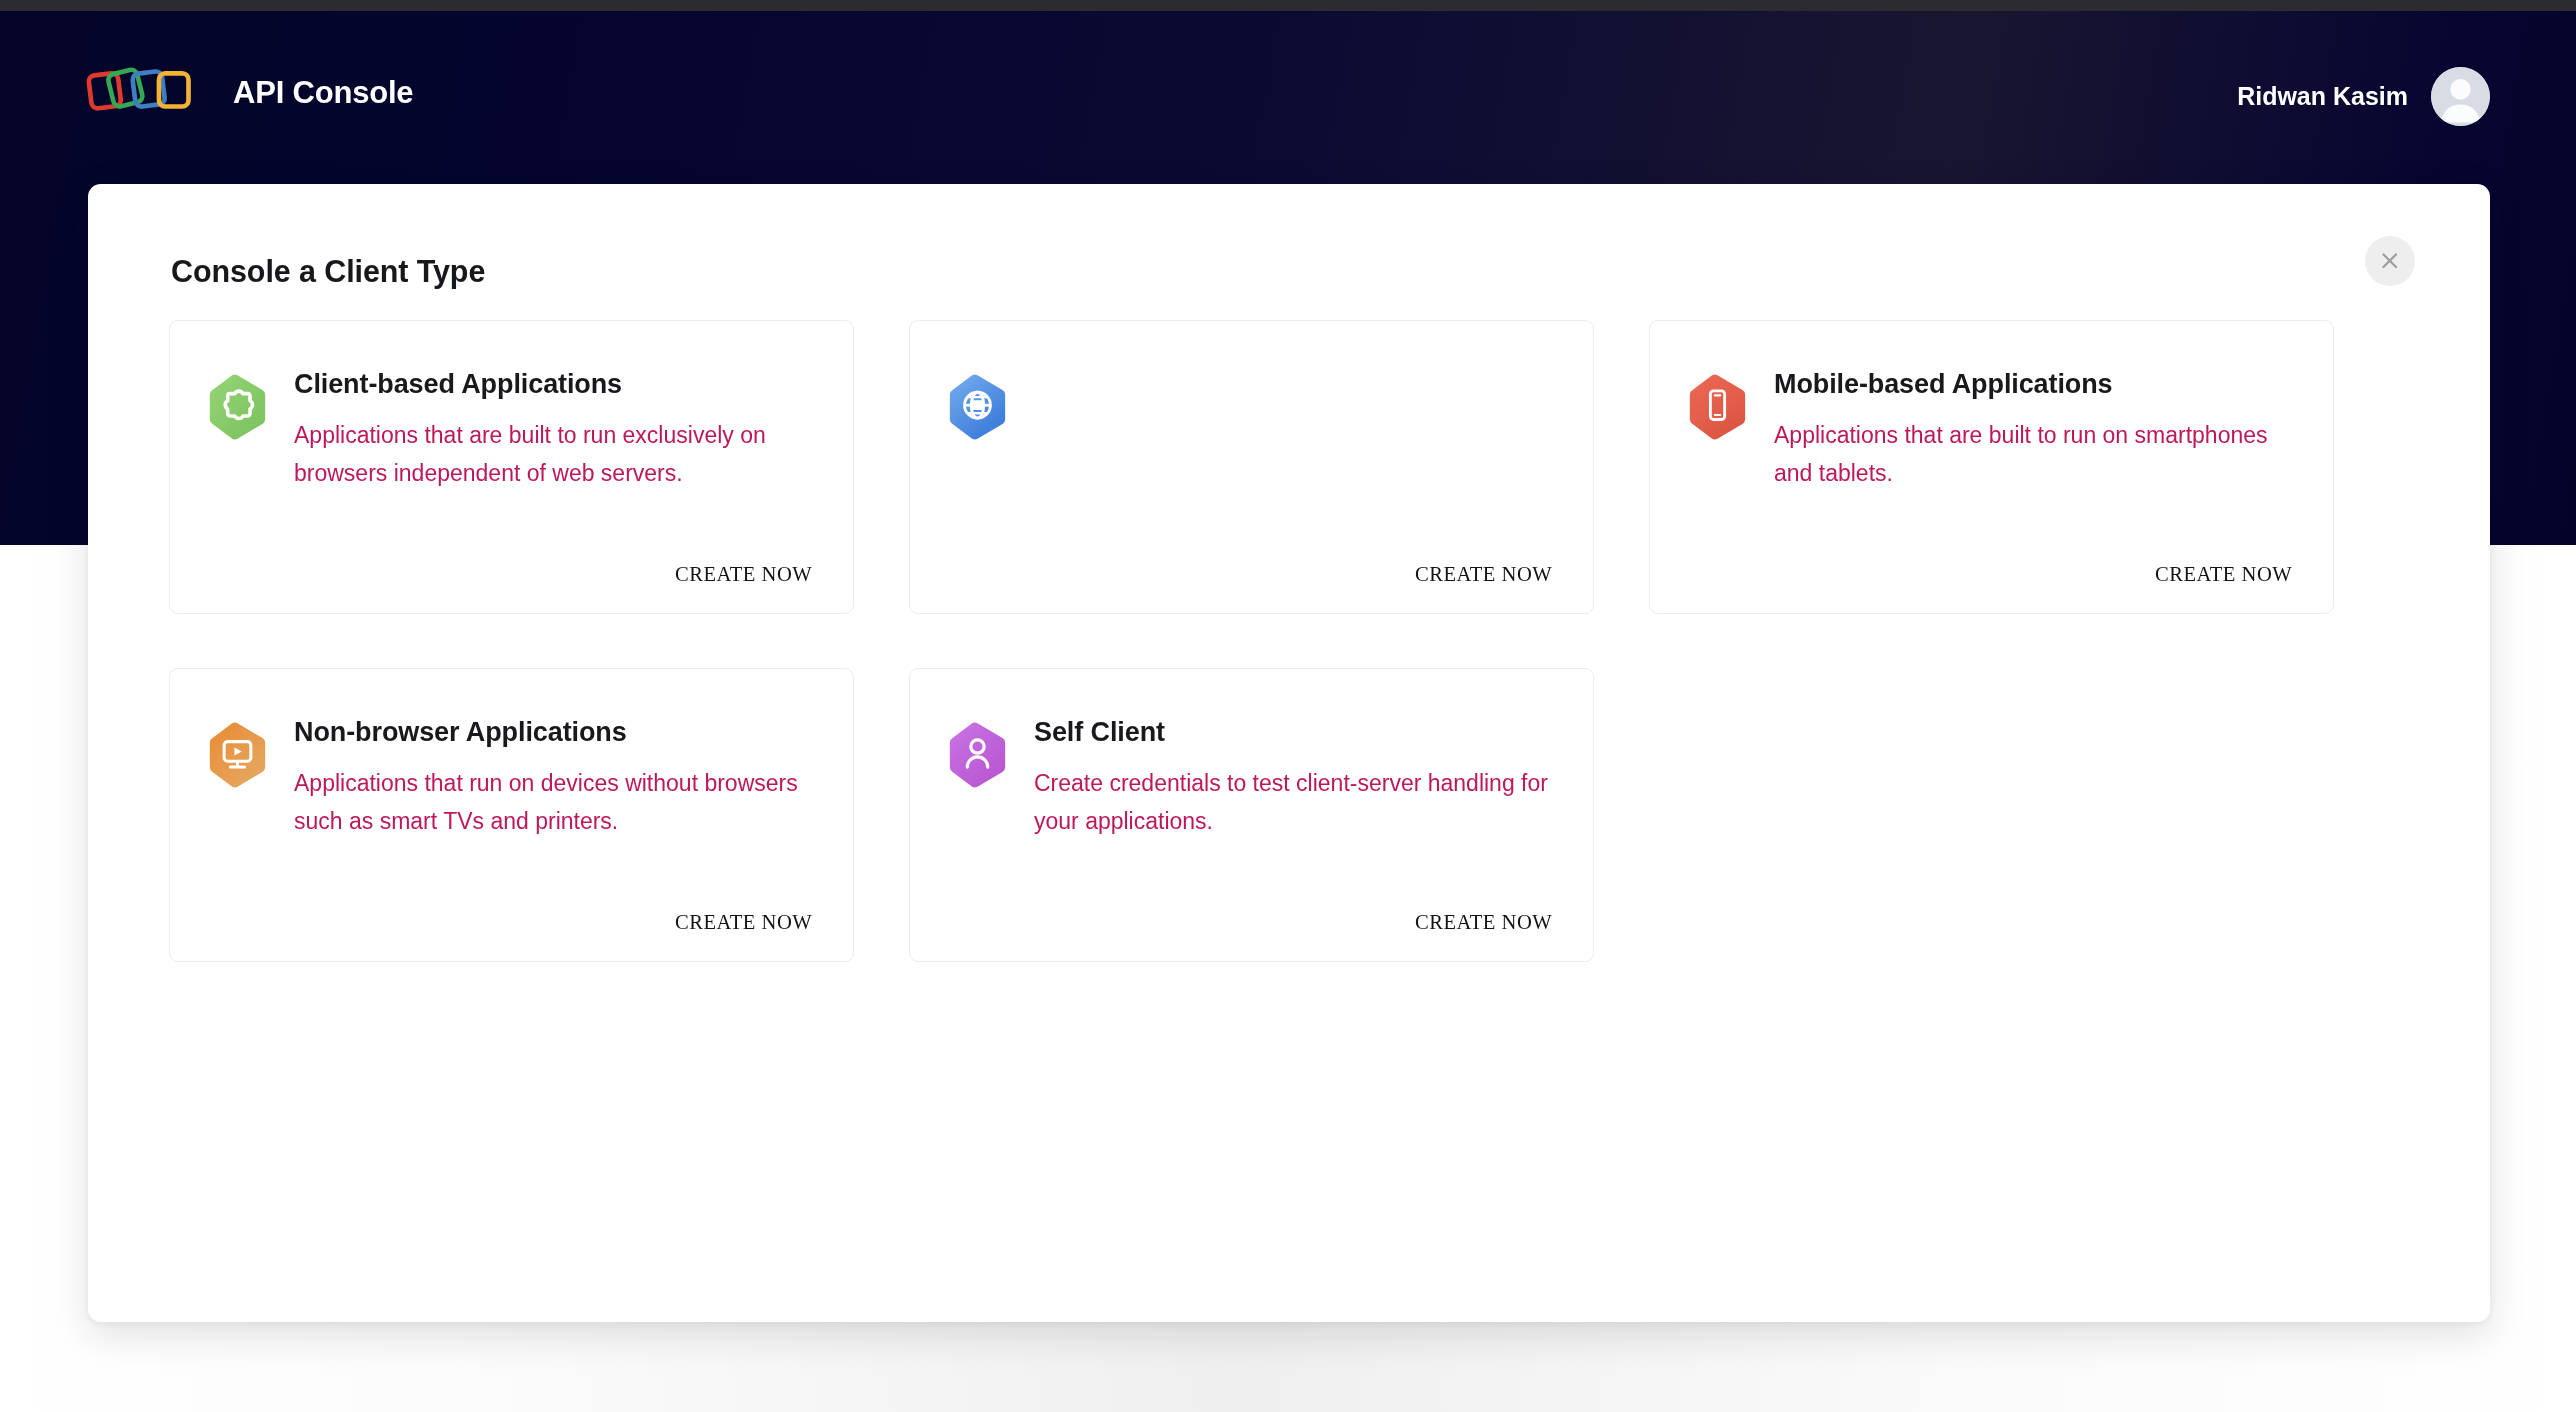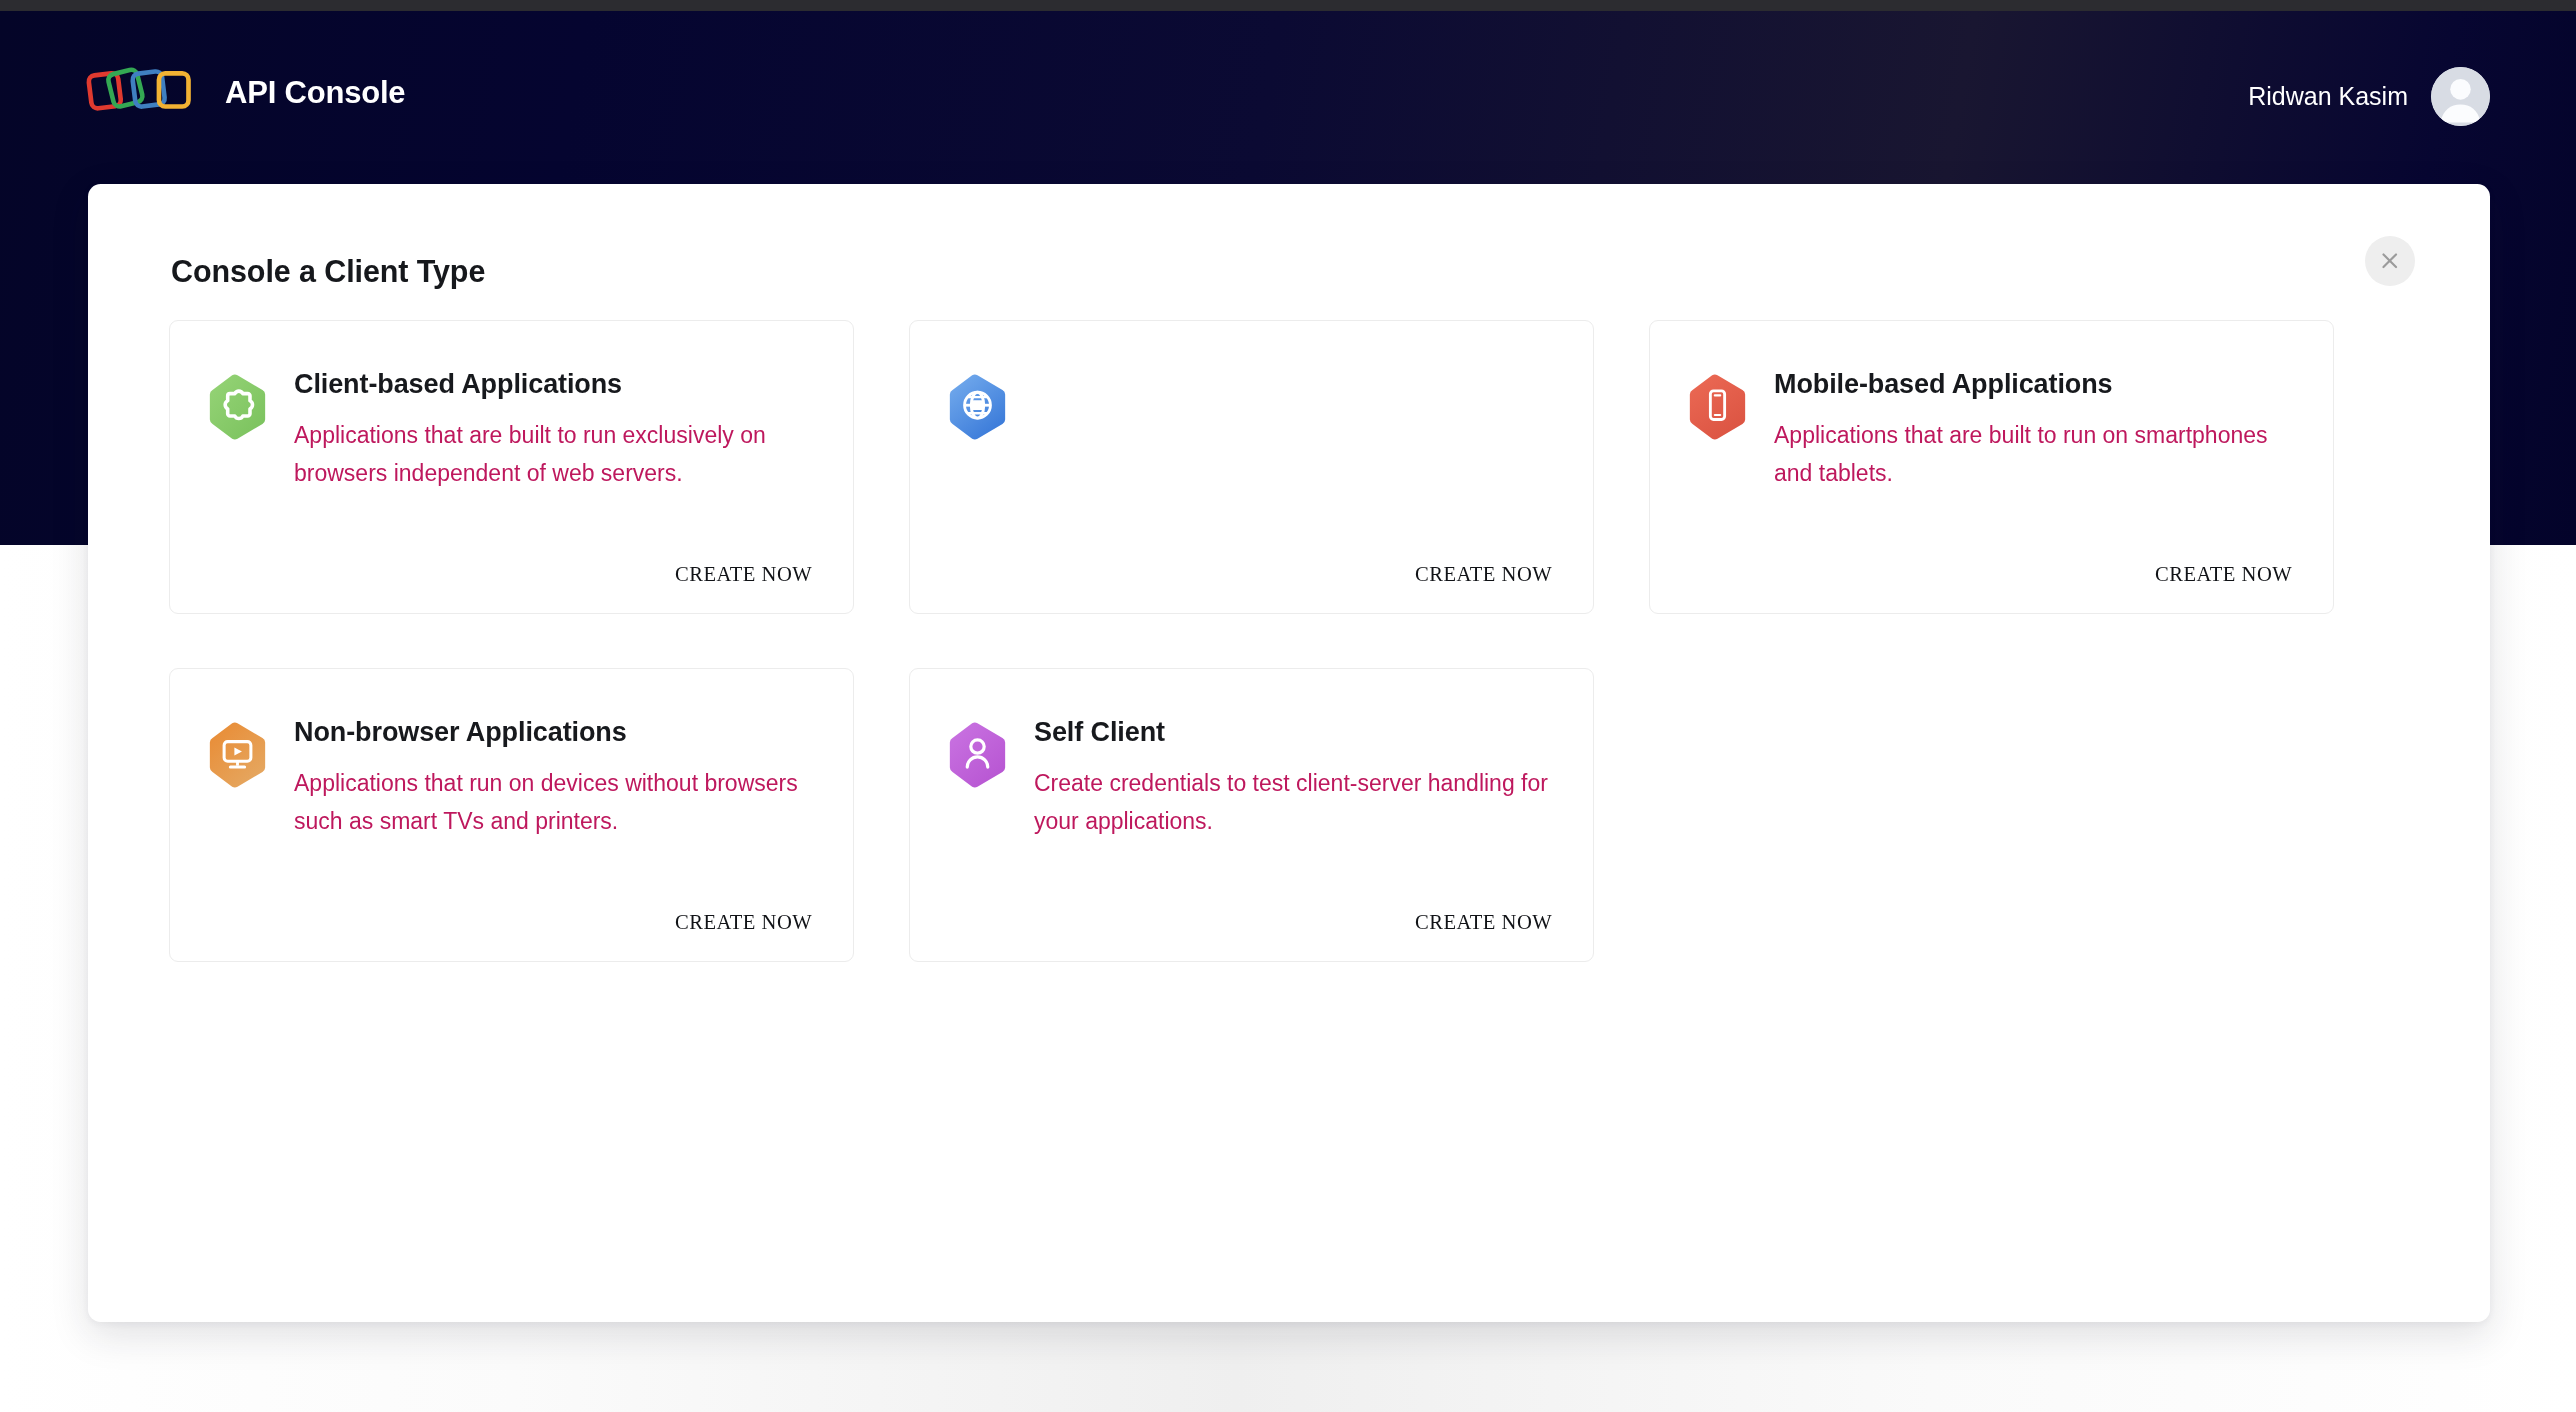--- a/index.html
+++ b/index.html
@@ -40,42 +40,42 @@
     width: 2576px; height: 868px;
     background: linear-gradient(90deg, #ffffff 0%, #fbfbfb 20%, #efefef 48%, #fafafa 75%, #ffffff 100%);
   }
 
   
   .brand {
     position: absolute;
     left: 86px; top: 50px;
     display: flex;
     align-items: center;
-    gap: 28px;
+    gap: 36px;
   }
   .brand-logo { width: 111px; height: 65px; display:block; }
   .brand-title {
     color: #ffffff;
     font-size: 31px;
     font-weight: bold;
     letter-spacing: -0.2px;
     white-space: nowrap;
   }
 
   .user-area {
     position: absolute;
     right: 86px; top: 56px;
     display: flex;
     align-items: center;
     gap: 23px;
   }
   .user-name {
     color: #ffffff;
     font-size: 25px;
-    font-weight: normal;
+    font-weight: bold;
     white-space: nowrap;
   }
   .avatar {
     width: 59px; height: 59px;
     border-radius: 50%;
     background: #d8dce4;
     position: relative;
     overflow: hidden;
     flex: none;
   }

